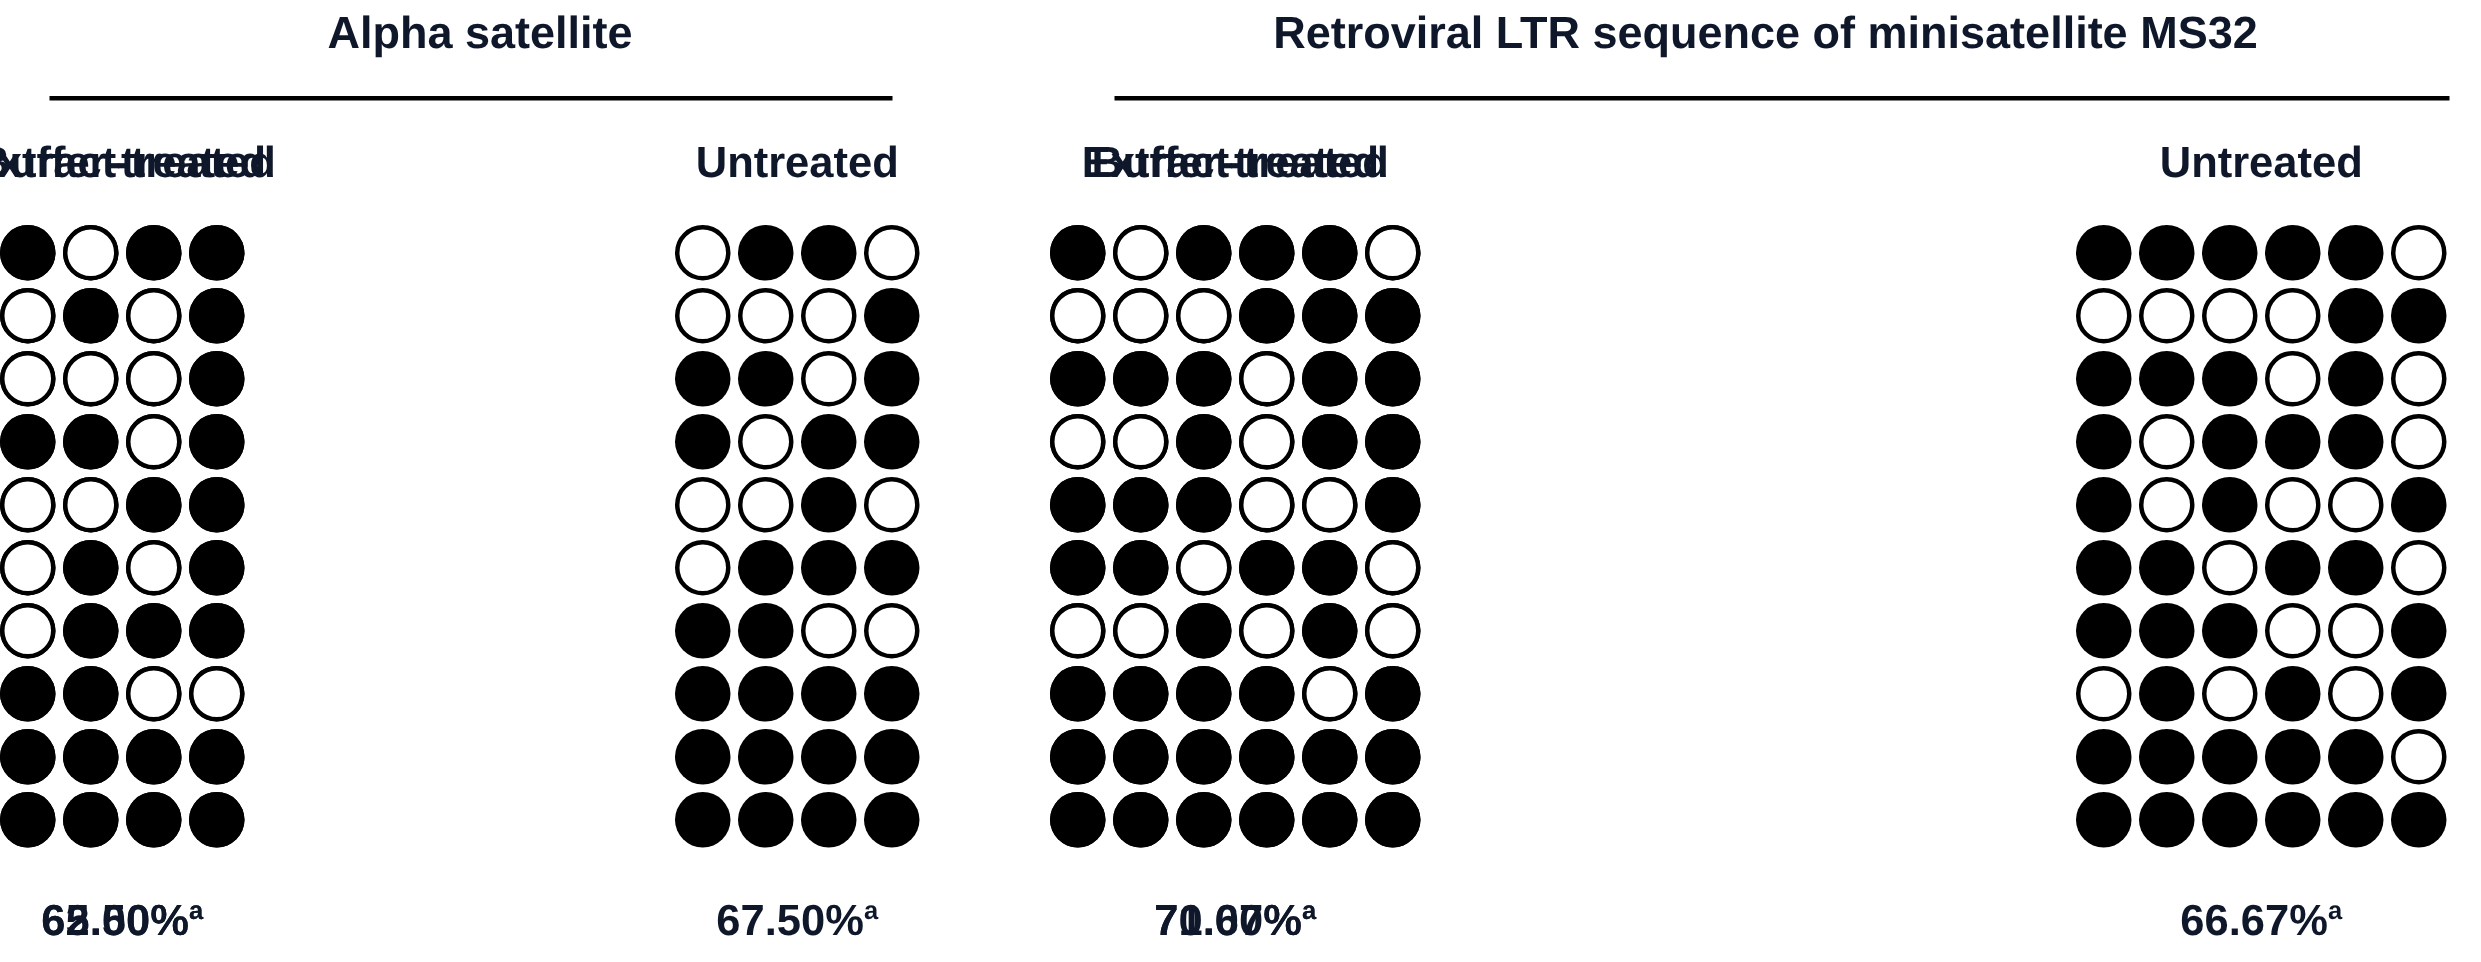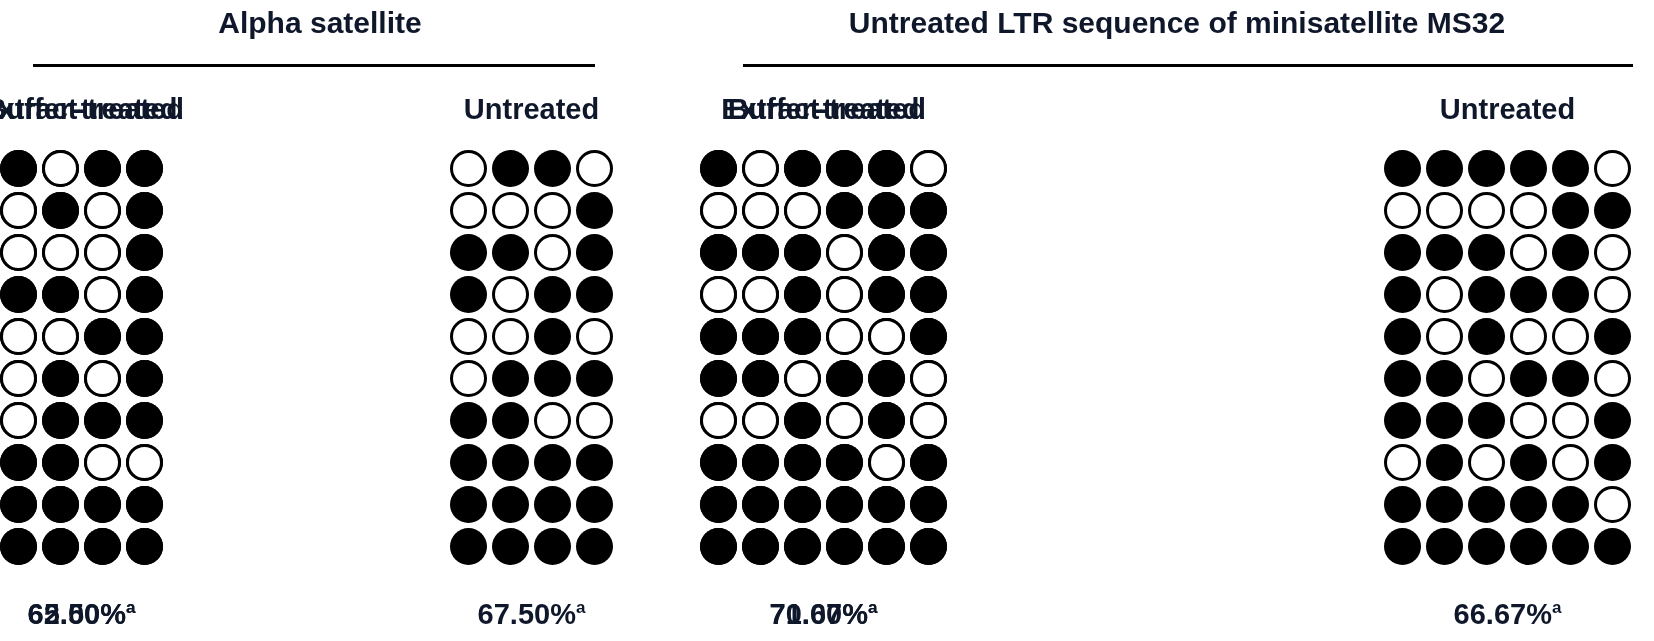--- a/index.html
+++ b/index.html
@@ -191,21 +191,21 @@
           <span class="dot dot-filled"></span>
           <span class="dot dot-filled"></span>
           <span class="dot dot-filled"></span>
           <span class="dot dot-filled"></span>
         </div>
         <div class="percent">65.00%<sup>a</sup></div>
       </div>
     </div>
 
   <div class="panel panel-right">
-    <div class="panel-title">Untreated LTR sequence of minisatellite MS32</div>
+    <div class="panel-title">Retroviral LTR sequence of minisatellite MS32</div>
     <div class="panel-rule"></div>
   <div class="group">
         <div class="group-label">Untreated</div>
         <div class="dot-grid" style="grid-template-columns: repeat(6, 37px);">
           <span class="dot dot-filled"></span>
           <span class="dot dot-filled"></span>
           <span class="dot dot-filled"></span>
           <span class="dot dot-filled"></span>
           <span class="dot dot-filled"></span>
           <span class="dot dot-open"></span>

